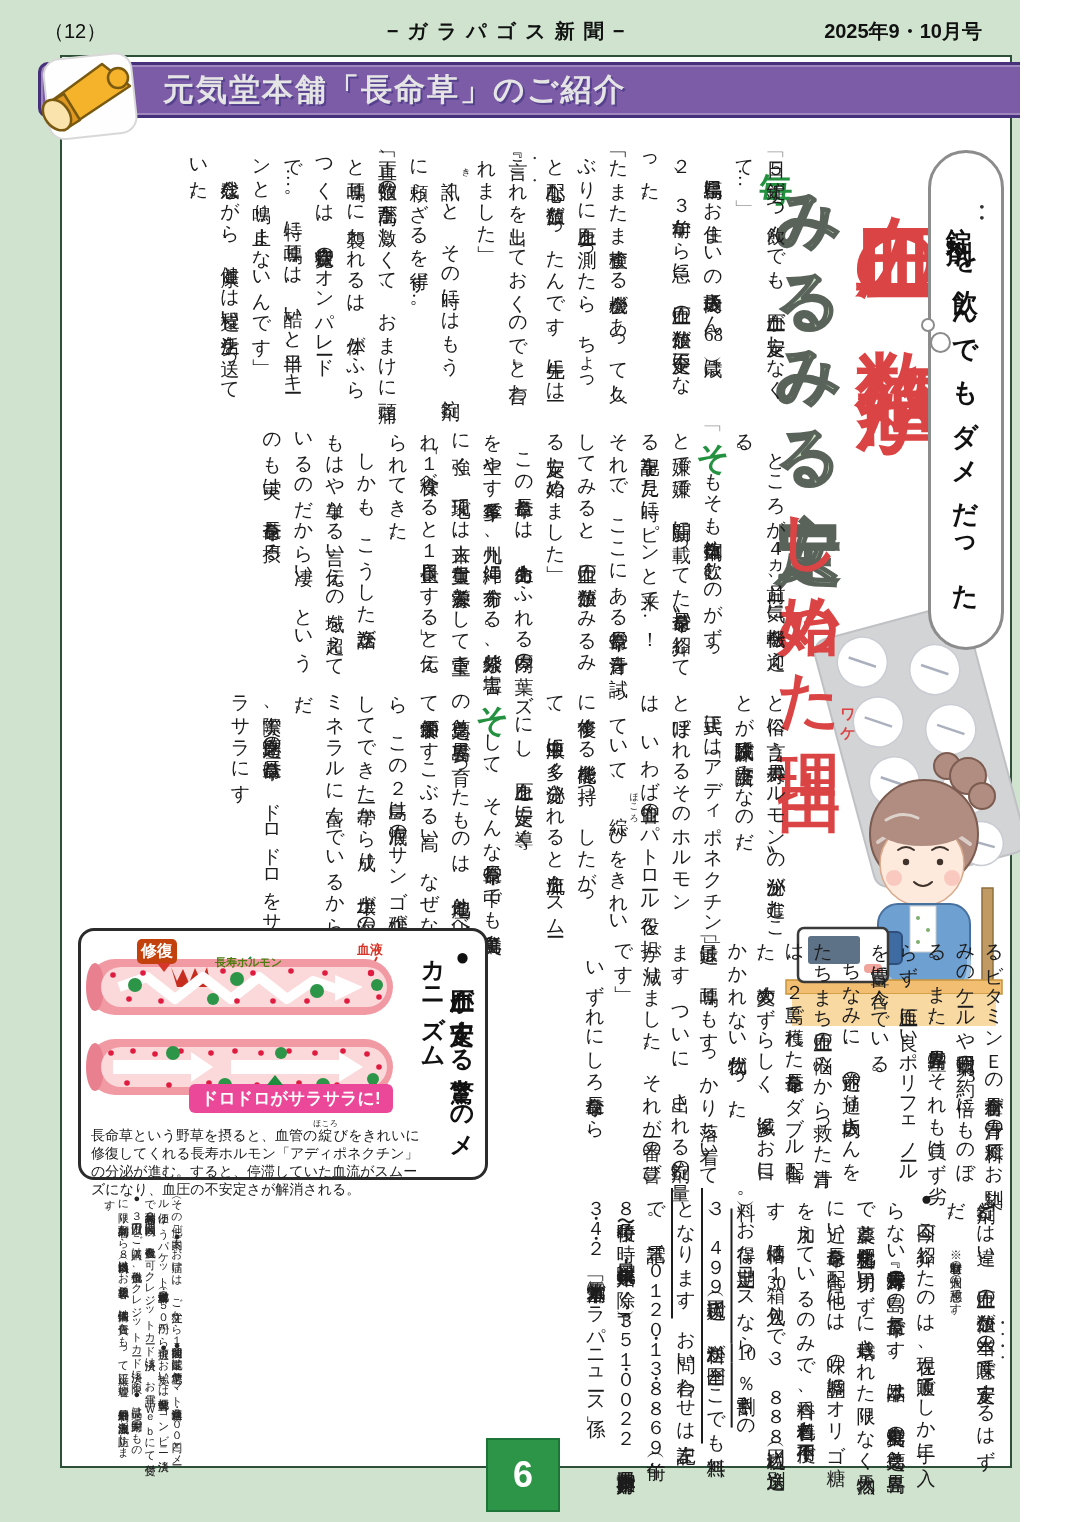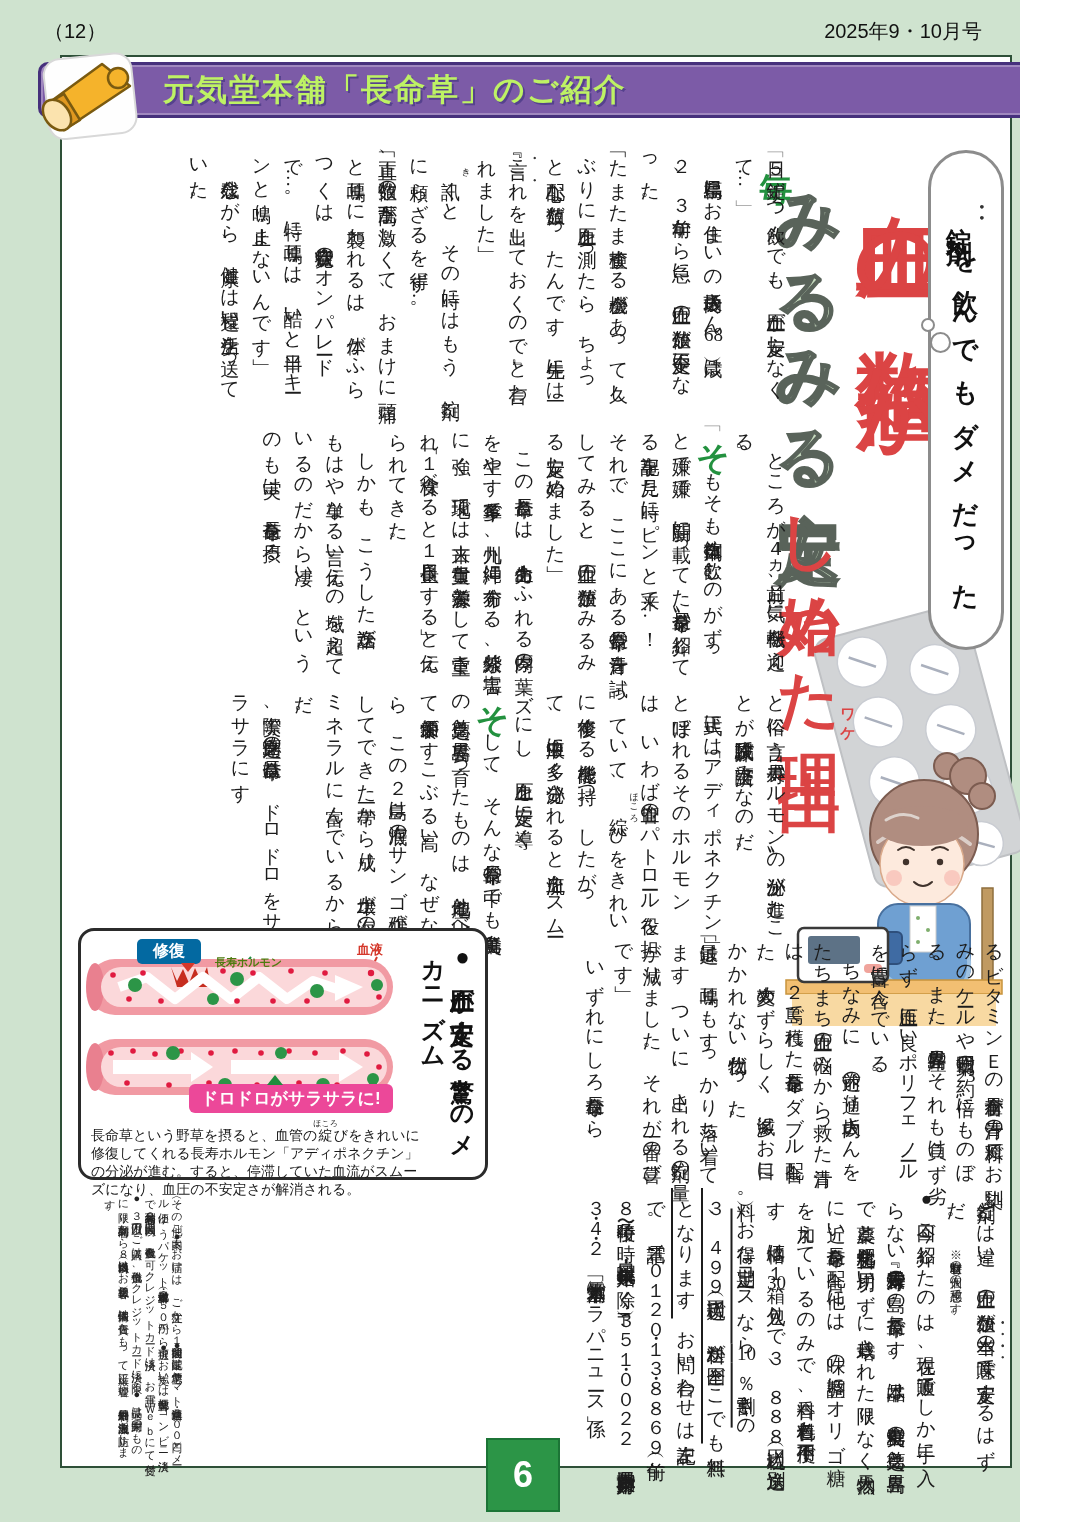--- a/index.html
+++ b/index.html
@@ -3,30 +3,30 @@
 <meta charset="utf-8">
 <style>
   html,body{margin:0;padding:0;}
   .page{position:relative;width:1020px;height:1522px;background:#cfe3cf;overflow:hidden;
         font-family:"Liberation Serif","DejaVu Serif",serif;color:#1d1d1d;}
   
   .hdr{position:absolute;top:18px;font-family:"Liberation Sans","DejaVu Sans",sans-serif;
        font-size:20px;color:#111;}
   .hdr-left{left:44px;}
   .hdr-center{left:50%;transform:translateX(-50%);letter-spacing:9px;font-weight:bold;}
-  .hdr-right{right:38px;font-weight:normal;}
+  .hdr-right{right:38px;font-weight:bold;}
   
   .content-box{position:absolute;left:60px;top:55px;width:952px;height:1413px;
                background:#ffffff;border:2px solid #2e5038;box-sizing:border-box;}
   
   .banner{position:absolute;left:38px;top:62px;width:998px;height:56px;z-index:6;
           background:#7c5ba7;border:3px solid #46307c;border-radius:10px;box-sizing:border-box;
           box-shadow:inset 0 0 0 2px rgba(255,255,255,.28);}
   .banner-title{position:absolute;left:122px;top:4px;font-family:"Liberation Sans","DejaVu Sans",sans-serif;
-          font-weight:bold;font-size:31px;color:#bef264;letter-spacing:2px;
+          font-weight:bold;font-size:31px;color:#e5e5e5;letter-spacing:2px;
           text-shadow:2px 2px 0 #55418d;}
   .megaphone{position:absolute;left:40px;top:48px;width:104px;height:94px;z-index:7;}
   .band{position:absolute;writing-mode:vertical-rl;text-orientation:mixed;
         font-size:19px;line-height:31.5px;letter-spacing:.5px;color:#1c1c1c;z-index:4;}
   .band p{margin:0;padding:0;}
   .g{color:#9a9a9a;}
   .dc{font-family:"Liberation Sans","DejaVu Sans",sans-serif;font-weight:bold;
       color:#23913f;font-size:33px;}
   .tcy{text-combine-upright:all;-webkit-text-combine:horizontal;}
   .em{text-emphasis:filled dot #333;-webkit-text-emphasis:filled dot #333;
@@ -58,21 +58,21 @@
   
   .diagram{position:absolute;left:78px;top:928px;width:410px;height:252px;z-index:4;
            background:#fff;border:3px solid #2b2b2b;border-radius:16px;box-sizing:border-box;}
   .diagram-title{position:absolute;right:8px;top:12px;height:230px;
            writing-mode:vertical-rl;text-orientation:mixed;
            font-family:"Liberation Sans","DejaVu Sans",sans-serif;font-weight:bold;
            font-size:24px;line-height:29px;letter-spacing:1px;color:#111;}
   .vessels{position:absolute;left:4px;top:24px;}
   .dlabel{position:absolute;font-family:"Liberation Sans","DejaVu Sans",sans-serif;
           font-weight:bold;font-size:16px;z-index:3;}
-  .dlabel-repair{left:56px;top:8px;background:#0369a1;color:#fff;padding:2px 16px;border-radius:5px;}
+  .dlabel-repair{left:56px;top:8px;background:#c2410c;color:#fff;padding:2px 4px;border-radius:5px;}
   .dlabel-repair:after{content:"";position:absolute;right:6px;bottom:-8px;
           border-left:7px solid transparent;border-right:7px solid transparent;
           border-top:9px solid #d5382b;}
   .dlabel-hormone{left:134px;top:24px;color:#4d7c0f;font-size:11px;}
   .dlabel-blood{left:276px;top:10px;color:#d5382b;font-size:13px;}
   .dbadge{position:absolute;left:108px;top:153px;background:#ec4899;color:#fff;
           font-family:"Liberation Sans","DejaVu Sans",sans-serif;font-weight:bold;
           font-size:17px;padding:3px 12px;border-radius:6px;z-index:3;}
   .dbadge:before{content:"";position:absolute;left:78px;top:-9px;
           border-left:8px solid transparent;border-right:8px solid transparent;
@@ -98,20 +98,21 @@
   .band3{left:64px;top:682px;width:728px;height:250px;}
   .band4{left:488px;top:930px;width:520px;height:253px;line-height:28.5px;}
   .band5{left:192px;top:1188px;width:816px;height:276px;line-height:30px;}
 </style>
 </head>
 <body>
 
 <div class="page">
 
   <div class="hdr hdr-left">（12）</div>
+  <div class="hdr hdr-center">−ガラパゴス新聞−</div>
   <div class="hdr hdr-right">2025年9・10月号</div>
 
   <div class="content-box"></div>
 
   <div class="banner">
     <div class="banner-title">元気堂本舗「長命草」のご紹介</div>
   </div>
   <svg class="megaphone" viewBox="0 0 104 94">
     <g transform="rotate(-6 52 47)">
       <rect x="6" y="8" width="88" height="80" rx="16" fill="#fefefe" stroke="#d8d8d8" stroke-width="2"></rect>

